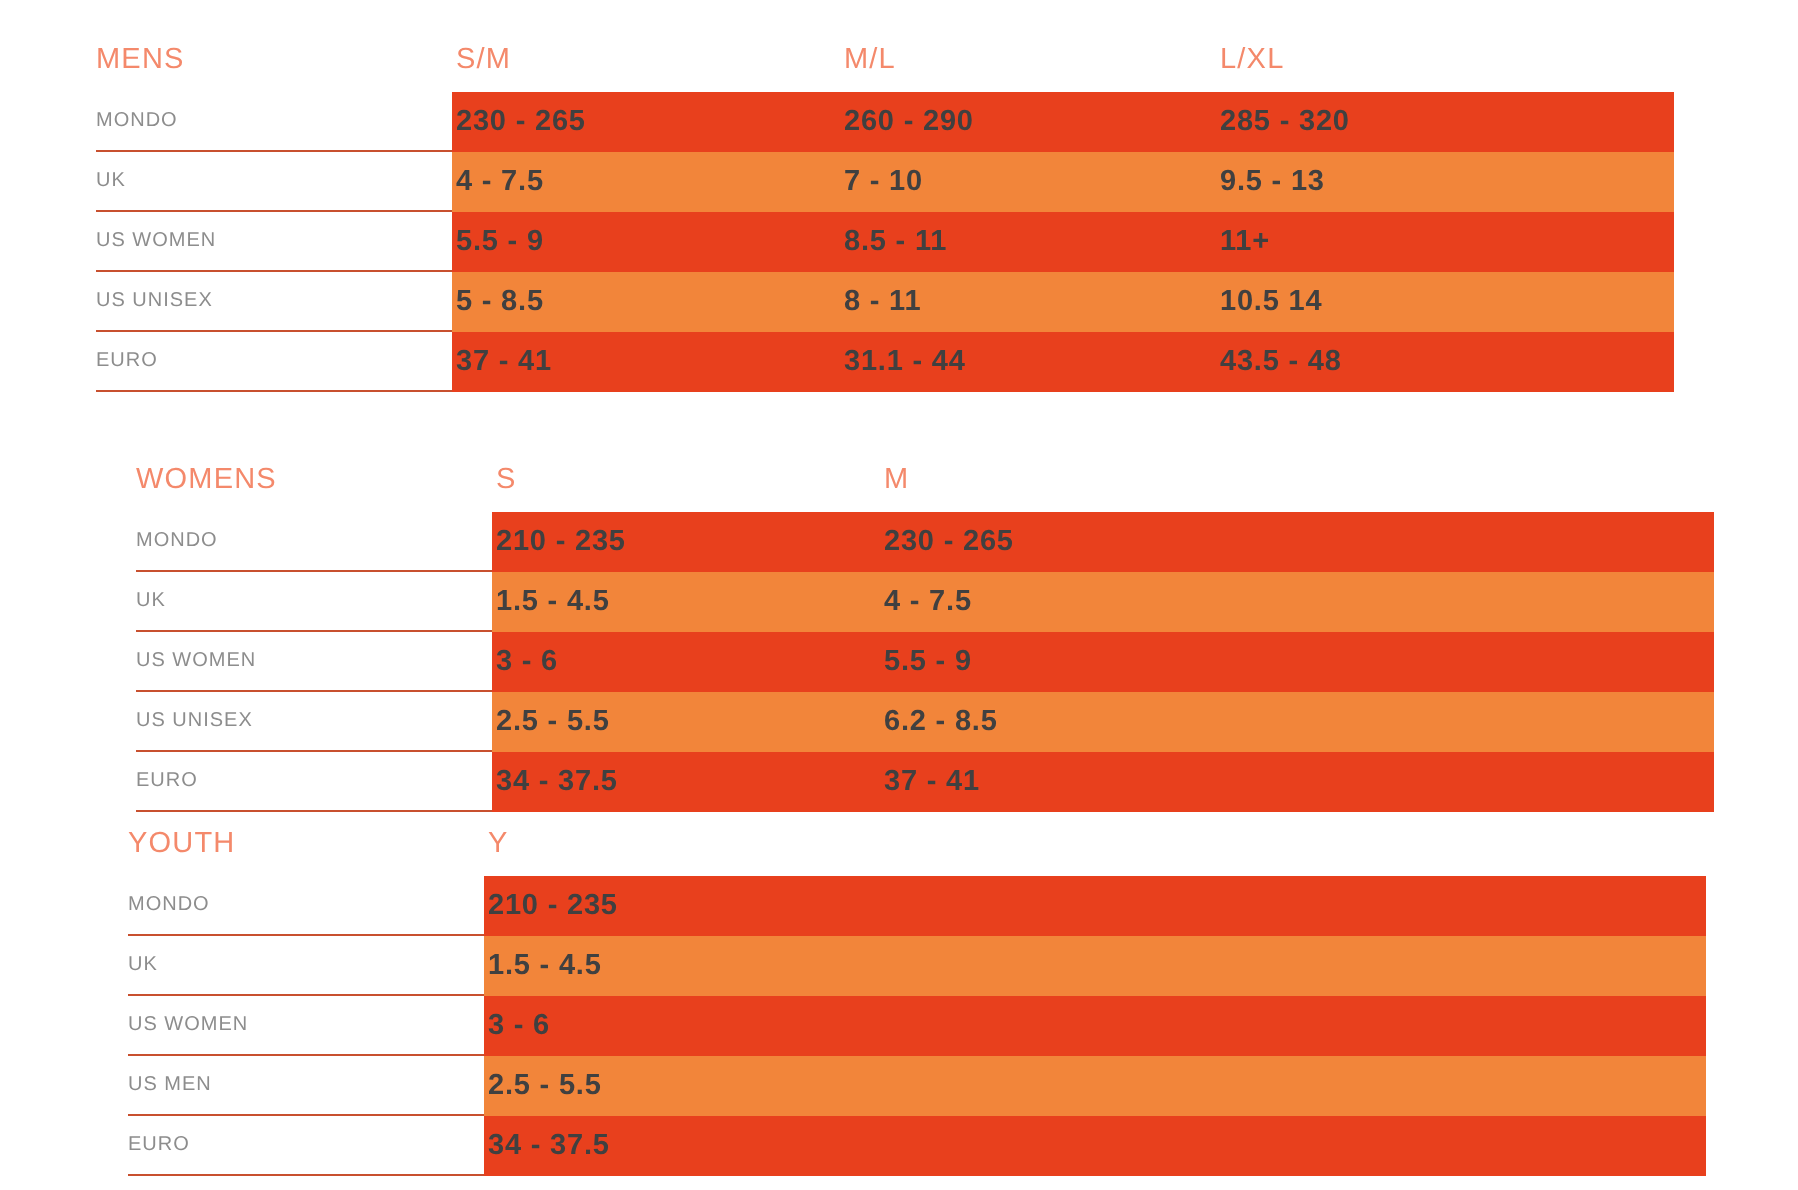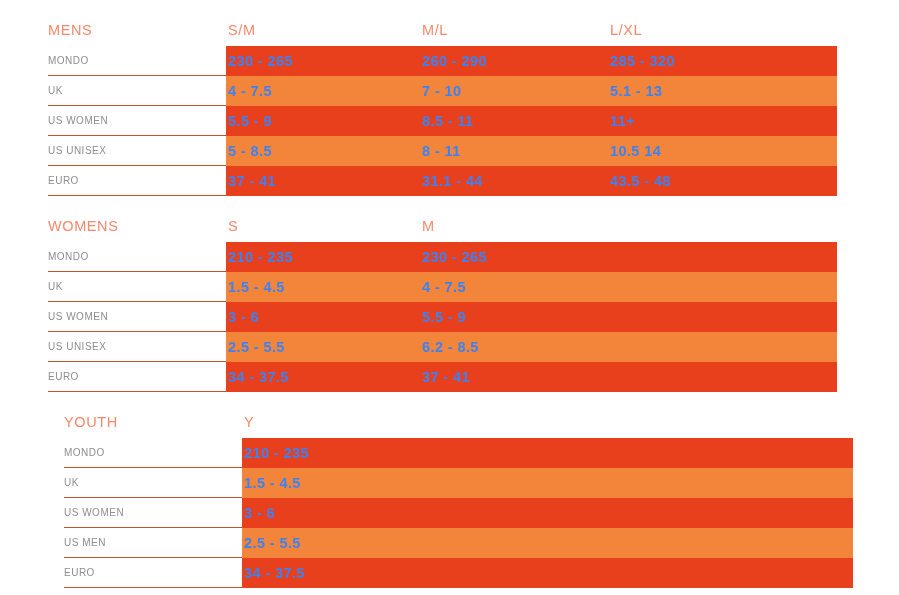--- a/index.html
+++ b/index.html
@@ -22,21 +22,21 @@
     background: #ffffff;
   }
 
   
   .size-table {
     position: absolute;
     left: 48px;
     width: 789px;          
   }
   #table-mens   { top: 14px; }
-  #table-womens { top: 210px; }
+  #table-womens { top: 224px; margin-left: 20px; }
   #table-youth  { top: 406px; margin-left: 16px; }
 
   
   .thead {
     position: relative;
     height: 32px;
   }
   .th {
     position: absolute;
     top: 0;
@@ -89,21 +89,21 @@
     white-space: nowrap;
   }
 
   .cell {
     position: absolute;
     top: 0;
     line-height: 30px;
     font-size: 14.5px;
     font-weight: bold;
     letter-spacing: 0.4px;
-    color: #3b82f6;
+    color: #404040;
     white-space: nowrap;
   }
 
   
   .c0 { left: 180px; text-align: right; }   
   .c1 { left: 374px; }   
   .c2 { left: 562px; }   
 </style>
 </head>
 <body>
@@ -127,21 +127,21 @@
         <div class="cell c1">260 - 290</div>
         <div class="cell c2">285 - 320</div>
       </div>
 
       <div class="trow even">
         <div class="band"></div>
         <div class="rowline"></div>
         <div class="row-label">UK</div>
         <div class="cell c0">4 - 7.5</div>
         <div class="cell c1">7 - 10</div>
-        <div class="cell c2">5.1 - 13</div>
+        <div class="cell c2">9.5 - 13</div>
       </div>
 
       <div class="trow odd">
         <div class="band"></div>
         <div class="rowline"></div>
         <div class="row-label">US WOMEN</div>
         <div class="cell c0">5.5 - 9</div>
         <div class="cell c1">8.5 - 11</div>
         <div class="cell c2">11+</div>
       </div>

